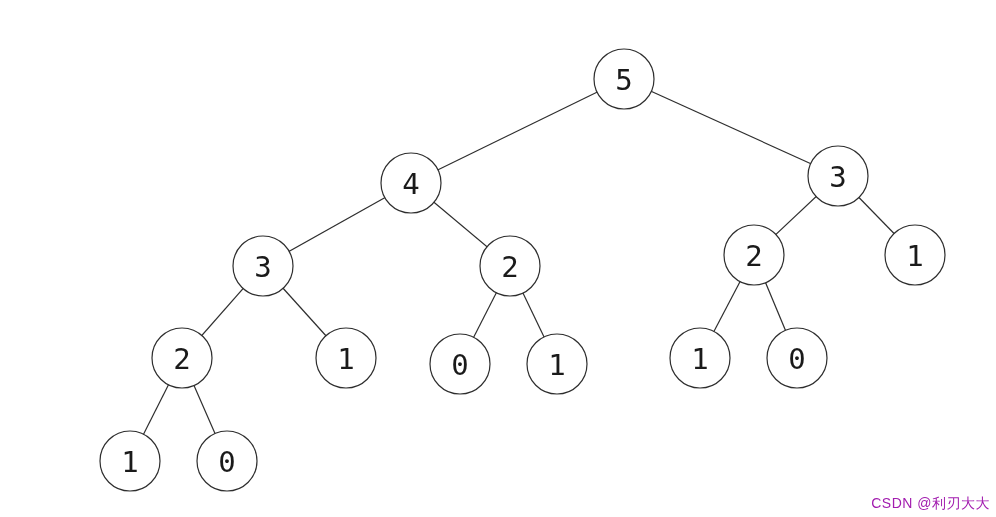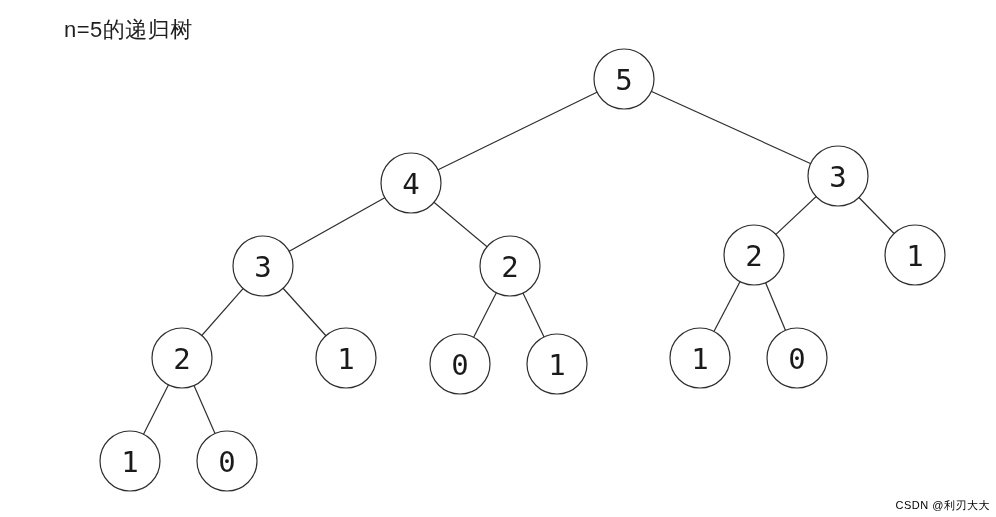--- a/index.html
+++ b/index.html
@@ -22,22 +22,22 @@
     font-size: 22px;
     font-weight: 500;
     color: #1f1f1f;
     letter-spacing: 0.5px;
     white-space: nowrap;
   }
   .watermark {
     position: absolute;
     right: 6px;
     bottom: 4px;
-    font-size: 11px;
-    color: #000000;
+    font-size: 14px;
+    color: #a21caf;
     letter-spacing: 0.5px;
     white-space: nowrap;
   }
   svg.tree {
     position: absolute;
     left: 0;
     top: 0;
   }
   svg.tree text {
     font-family: "DejaVu Sans Mono", monospace;
@@ -118,15 +118,14 @@
       </g>
       <g>
         <circle cx="130" cy="461" r="30" fill="#ffffff" stroke="#2e2e2e" stroke-width="1.2"></circle>
         <text x="130" y="462" text-anchor="middle" dominant-baseline="central" fill="#1a1a1a">1</text>
       </g>
       <g>
         <circle cx="227" cy="461" r="30" fill="#ffffff" stroke="#2e2e2e" stroke-width="1.2"></circle>
         <text x="227" y="462" text-anchor="middle" dominant-baseline="central" fill="#1a1a1a">0</text>
       </g>
     </svg>
-  <div class="title">n=5的递归树</div>
   <div class="watermark">CSDN @利刃大大</div>
 </div>
 
 </body></html>

